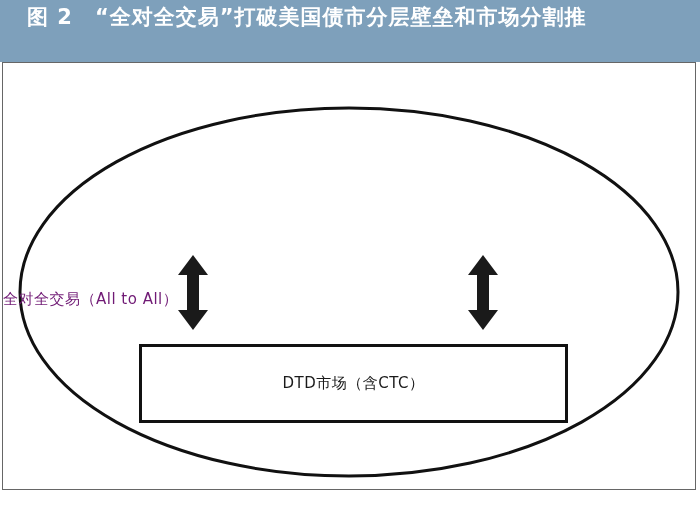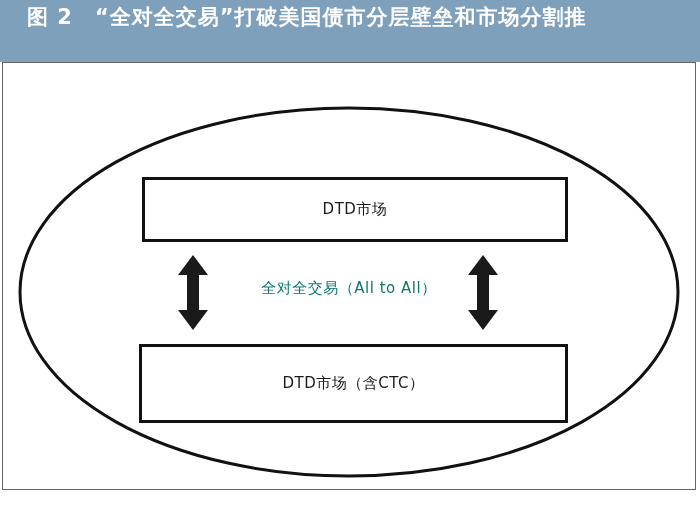--- a/index.html
+++ b/index.html
@@ -46,25 +46,24 @@
     align-items: center;
     justify-content: center;
     font-size: 15px;
     color: #1a1a1a;
     letter-spacing: 0.5px;
   }
   .node-top { left: 139px; top: 114px; width: 426px; height: 65px; }
   .node-bottom { left: 136px; top: 281px; width: 429px; height: 79px; }
   .mid-label {
     position: absolute;
-    left: 0; top: 216px;
+    left: 0; top: 227px;
     width: 692px;
-    text-align: center;
     font-size: 15px;
-    color: #0f766e;
+    color: #701a75;
     letter-spacing: 0.5px;
   }
   .source-line {
     position: absolute;
     left: 4px; top: 494px;
     font-size: 16px;
     color: #111111;
     letter-spacing: 1px;
   }
 </style>
@@ -78,23 +77,20 @@
   </div>
 
   <div class="canvas">
 
     <svg class="shapes" viewBox="0 0 692 426">
       <ellipse cx="346" cy="229" rx="329" ry="184" fill="none" stroke-width="3" stroke="#111111"></ellipse>
       <polygon points="190,192 205,212 196,212 196,247 205,247 190,267 175,247 184,247 184,212 175,212" fill="#1a1a1a"></polygon>
       <polygon points="480,192 495,212 486,212 486,247 495,247 480,267 465,247 474,247 474,212 465,212" fill="#1a1a1a"></polygon>
     </svg>
 
-    <div class="node-box node-top">
-      <span>DTD市场</span>
-    </div>
 
     <div class="mid-label">全对全交易（All to All）</div>
 
     <div class="node-box node-bottom">
       <span>DTD市场（含CTC）</span>
     </div>
 
   </div>
 
 

